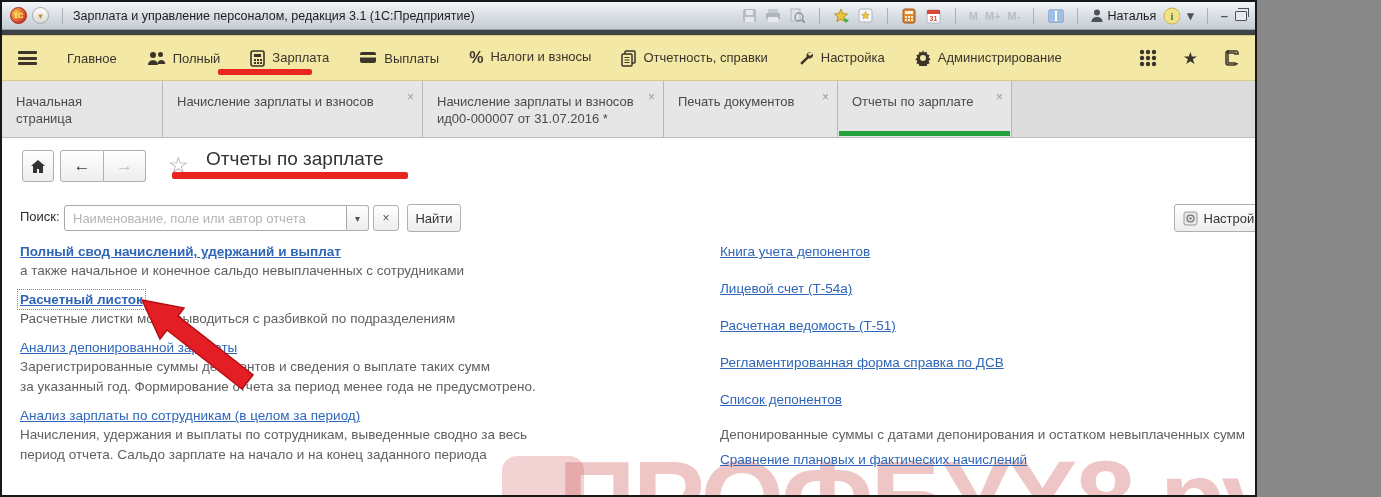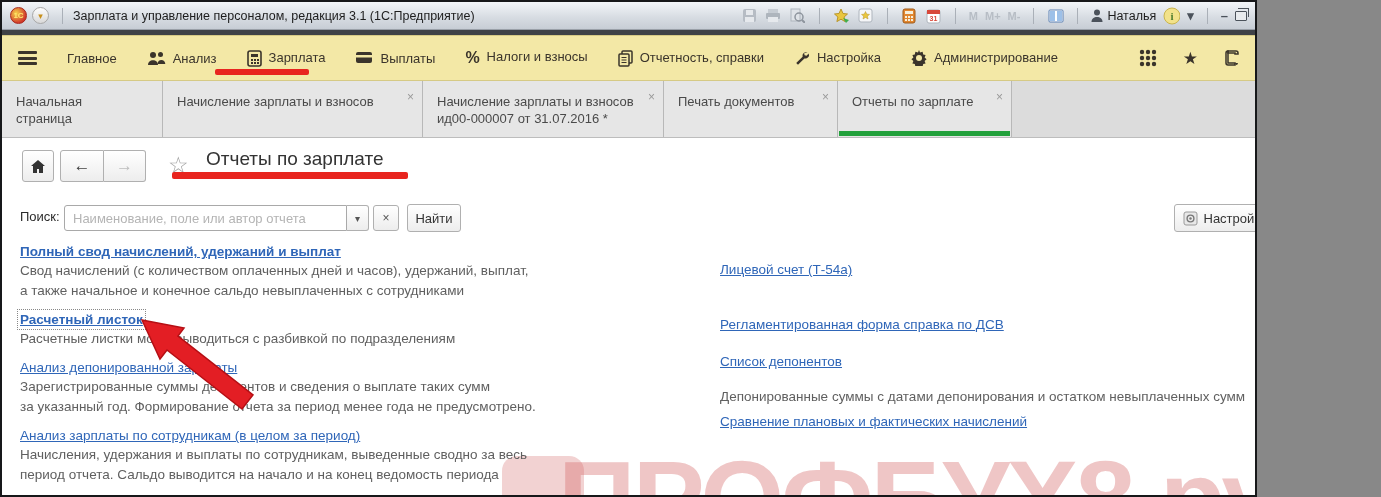--- a/index.html
+++ b/index.html
@@ -203,21 +203,21 @@
     <div class="menu-item">
       <span>Главное</span>
     </div>
     <div class="menu-item">
       <svg width="19" height="15">
           <circle cx="6" cy="4" r="3" fill="#3a342b"></circle>
           <path d="M1 14c0-3 2.2-4.7 5-4.7s5 1.7 5 4.7z" fill="#3a342b"></path>
           <circle cx="13.5" cy="3.5" r="2.5" fill="#3a342b"></circle>
           <path d="M10.5 13c.3-2.6 1.6-4 4-4 2 0 3.5 1.4 3.8 4z" fill="#3a342b"></path>
         </svg>
-      <span>Анализ</span>
+      <span>Полный</span>
     </div>
     <div class="menu-item">
       <svg width="15" height="17">
           <rect x="1" y="1" width="13" height="15" rx="2" fill="none" stroke="#3a342b" stroke-width="1.6"></rect>
           <rect x="4" y="4" width="7" height="3" fill="#3a342b"></rect>
           <rect x="4" y="9" width="2" height="2" fill="#3a342b"></rect>
           <rect x="7" y="9" width="2" height="2" fill="#3a342b"></rect>
           <rect x="10" y="9" width="2" height="2" fill="#3a342b"></rect>
           <rect x="4" y="12" width="2" height="2" fill="#3a342b"></rect>
           <rect x="7" y="12" width="2" height="2" fill="#3a342b"></rect>
@@ -342,48 +342,47 @@
     </button>
     <button class="btn more-btn">
       <span>Еще</span>
       <span style="font-size:10px;">▾</span>
     </button>
     <button class="btn help-btn">?</button>
 
     <div class="col-left">
       <div class="li-item">
         <a class="rlink bold">Полный свод начислений, удержаний и выплат</a>
-        <div class="desc">Свод начислений (с количеством оплаченных дней и часов), удержаний, выплат,</div>
         <div class="desc">а также начальное и конечное сальдо невыплаченных с сотрудниками</div>
       </div>
       <div class="li-item">
         <span class="lw">
           <a class="rlink bold focused">Расчетный листок</a>
           <svg class="red-arrow" viewBox="0 0 124 98">
             <polygon points="6,4 48,12 42,20 117,79 106,93 31,34 24,43" fill="#e31e24" stroke="#b50f14" stroke-width="1.5"></polygon>
           </svg>
         </span>
         <div class="desc">Расчетные листки могут выводиться с разбивкой по подразделениям</div>
       </div>
       <div class="li-item">
         <a class="rlink">Анализ депонированной зарплаты</a>
         <div class="desc">Зарегистрированные суммы депонентов и сведения о выплате таких сумм</div>
         <div class="desc">за указанный год. Формирование отчета за период менее года не предусмотрено.</div>
       </div>
       <div class="li-item">
         <a class="rlink">Анализ зарплаты по сотрудникам (в целом за период)</a>
         <div class="desc">Начисления, удержания и выплаты по сотрудникам, выведенные сводно за весь</div>
-        <div class="desc">период отчета. Сальдо выводится на начало и на конец ведомость периода</div>
+        <div class="desc">период отчета. Сальдо зарплате на начало и на конец заданного периода</div>
       </div>
     </div>
 
     <div class="col-right">
-      <br>
+      <a class="rlink">Книга учета депонентов</a><br>
       <a class="rlink">Лицевой счет (Т-54а)</a><br>
-      <br>
+      <a class="rlink">Расчетная ведомость (Т-51)</a><br>
       <a class="rlink">Регламентированная форма справка по ДСВ</a><br>
       <a class="rlink" style="margin-bottom:20px;">Список депонентов</a>
       <div class="desc">Депонированные суммы с датами депонирования и остатком невыплаченных сумм</div>
       <a class="rlink">Сравнение плановых и фактических начислений</a>
     </div>
 
   </div>
 </div>
 
 </body></html>

